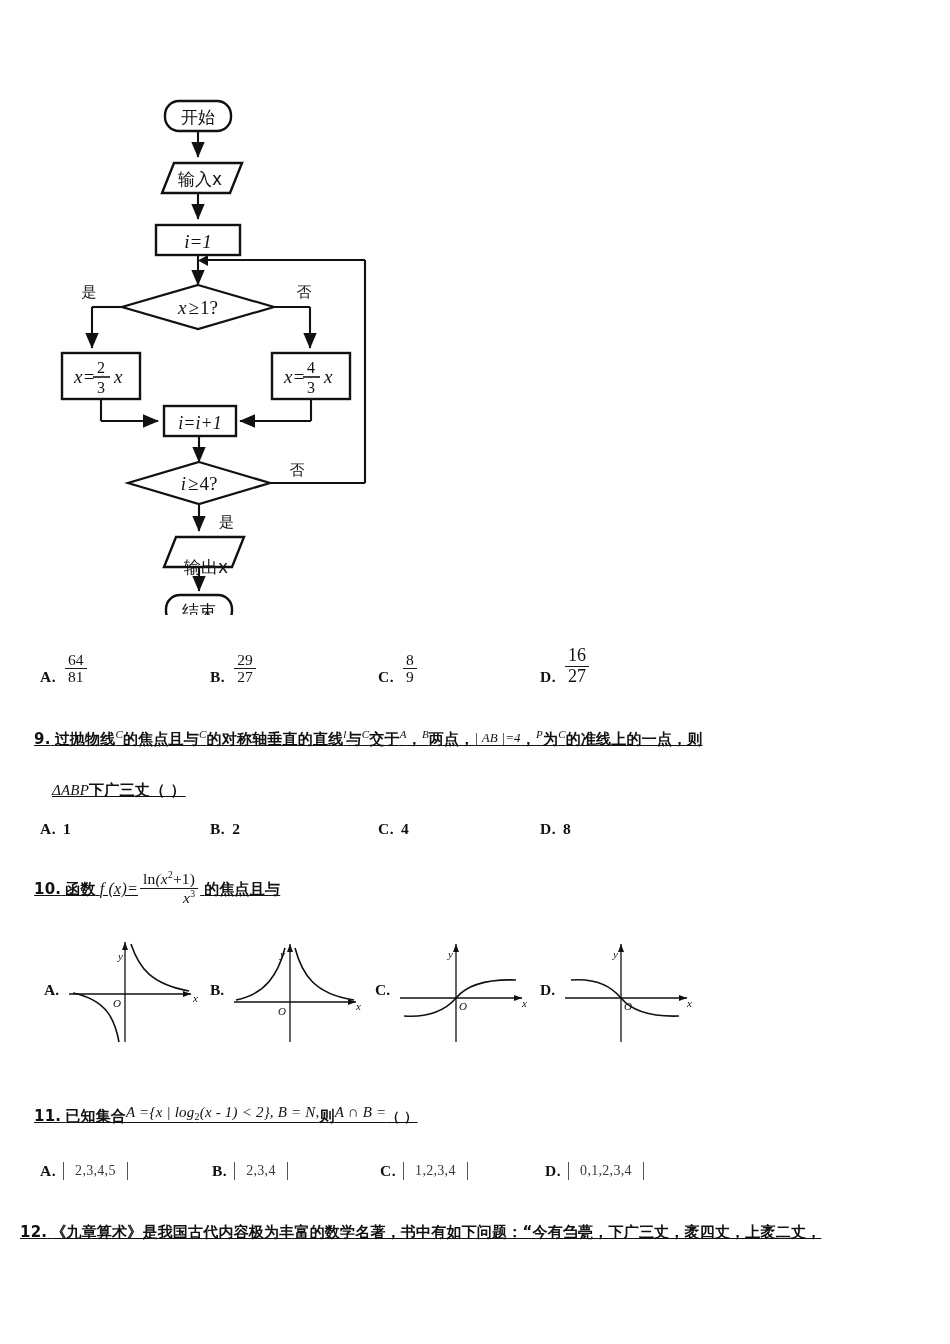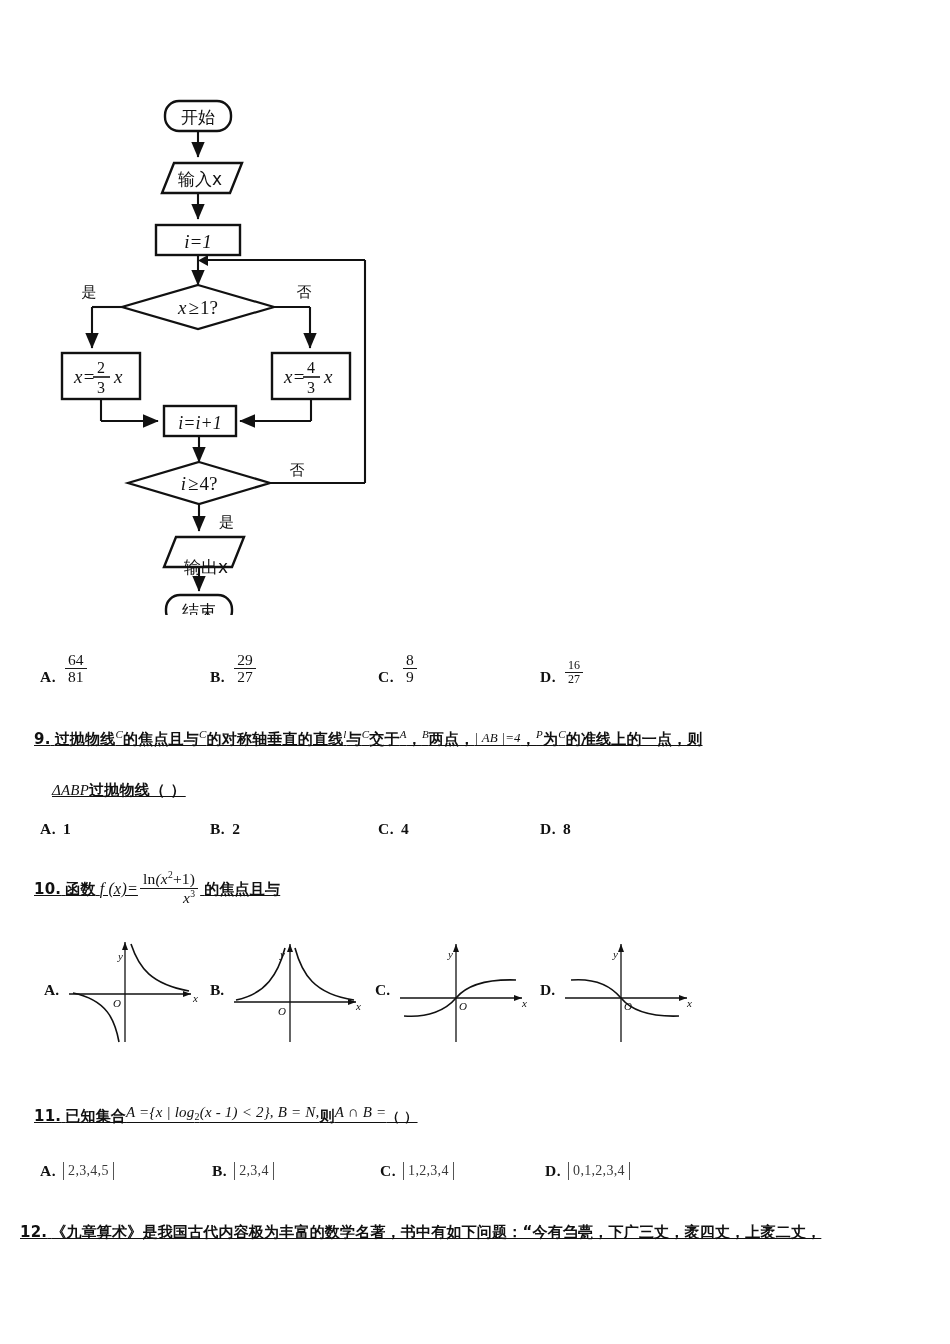--- a/index.html
+++ b/index.html
@@ -71,27 +71,27 @@
     font-size: 15.5px;
   }
   .optlabel {
     font-family: "Liberation Serif", serif;
     font-weight: 700;
     font-size: 15.5px;
     margin-right: 7px;
     letter-spacing: 0.5px;
   }
   .optval { font-family: "Liberation Serif", serif; }
-  .optval.small { font-size: 12px; }
+  .optval.small { font-size: 18px; }
 
   .setbr {
     display: inline-block;
     border-left: 1.1px solid #555;
     border-right: 1.1px solid #555;
-    padding: 1px 4px;
+    padding: 1px 11px;
     font-size: 14px;
     color: #3a3a3a;
     letter-spacing: 0.3px;
   }
 
   
   #graphrow {
     position: absolute;
     left: 0;
     top: 930px;
@@ -253,21 +253,21 @@
       <span class="den">27</span>
     </span>
   </div>
 </div>
 
 <div class="qline" style="left:34px; top:726px;">
   <span class="qnum">9.</span><span>&nbsp;</span><span class="cn">过抛物线</span><span class="mi sup" style="font-size:11px;">C</span><span class="cn">的焦点且与</span><span class="mi sup" style="font-size:11px;">C</span><span class="cn">的对称轴垂直的直线</span><span class="mi sup" style="font-size:11px;">l</span><span class="cn">与</span><span class="mi sup" style="font-size:11px;">C</span><span class="cn">交于</span><span class="mi sup" style="font-size:11px;">A</span><span class="cn">，</span><span class="mi sup" style="font-size:11px;">B</span><span class="cn">两点，</span><span style="font-size:13px; font-style:italic; vertical-align:2px;">| AB |=4</span><span class="cn">，</span><span class="mi sup" style="font-size:11px;">P</span><span class="cn">为</span><span class="mi sup" style="font-size:11px;">C</span><span class="cn">的准线上的一点，则</span>
 </div>
 
 <div class="qline" style="left:52px; top:778px;">
-  <span class="mi" style="font-size:15px;">ΔABP</span><span class="cn">过抛物线（  ）</span>
+  <span class="mi" style="font-size:15px;">ΔABP</span><span class="cn">下广三丈（  ）</span>
 </div>
 
 <div class="optrow" style="top:806px;">
   <div class="opt" style="left:40px; align-items:center;">
     <span class="optlabel">A.</span>
     <span class="optval" style="font-weight:700;">1</span>
   </div>
   <div class="opt" style="left:210px; align-items:center;">
     <span class="optlabel">B.</span>
     <span class="optval" style="font-weight:700;">2</span>

